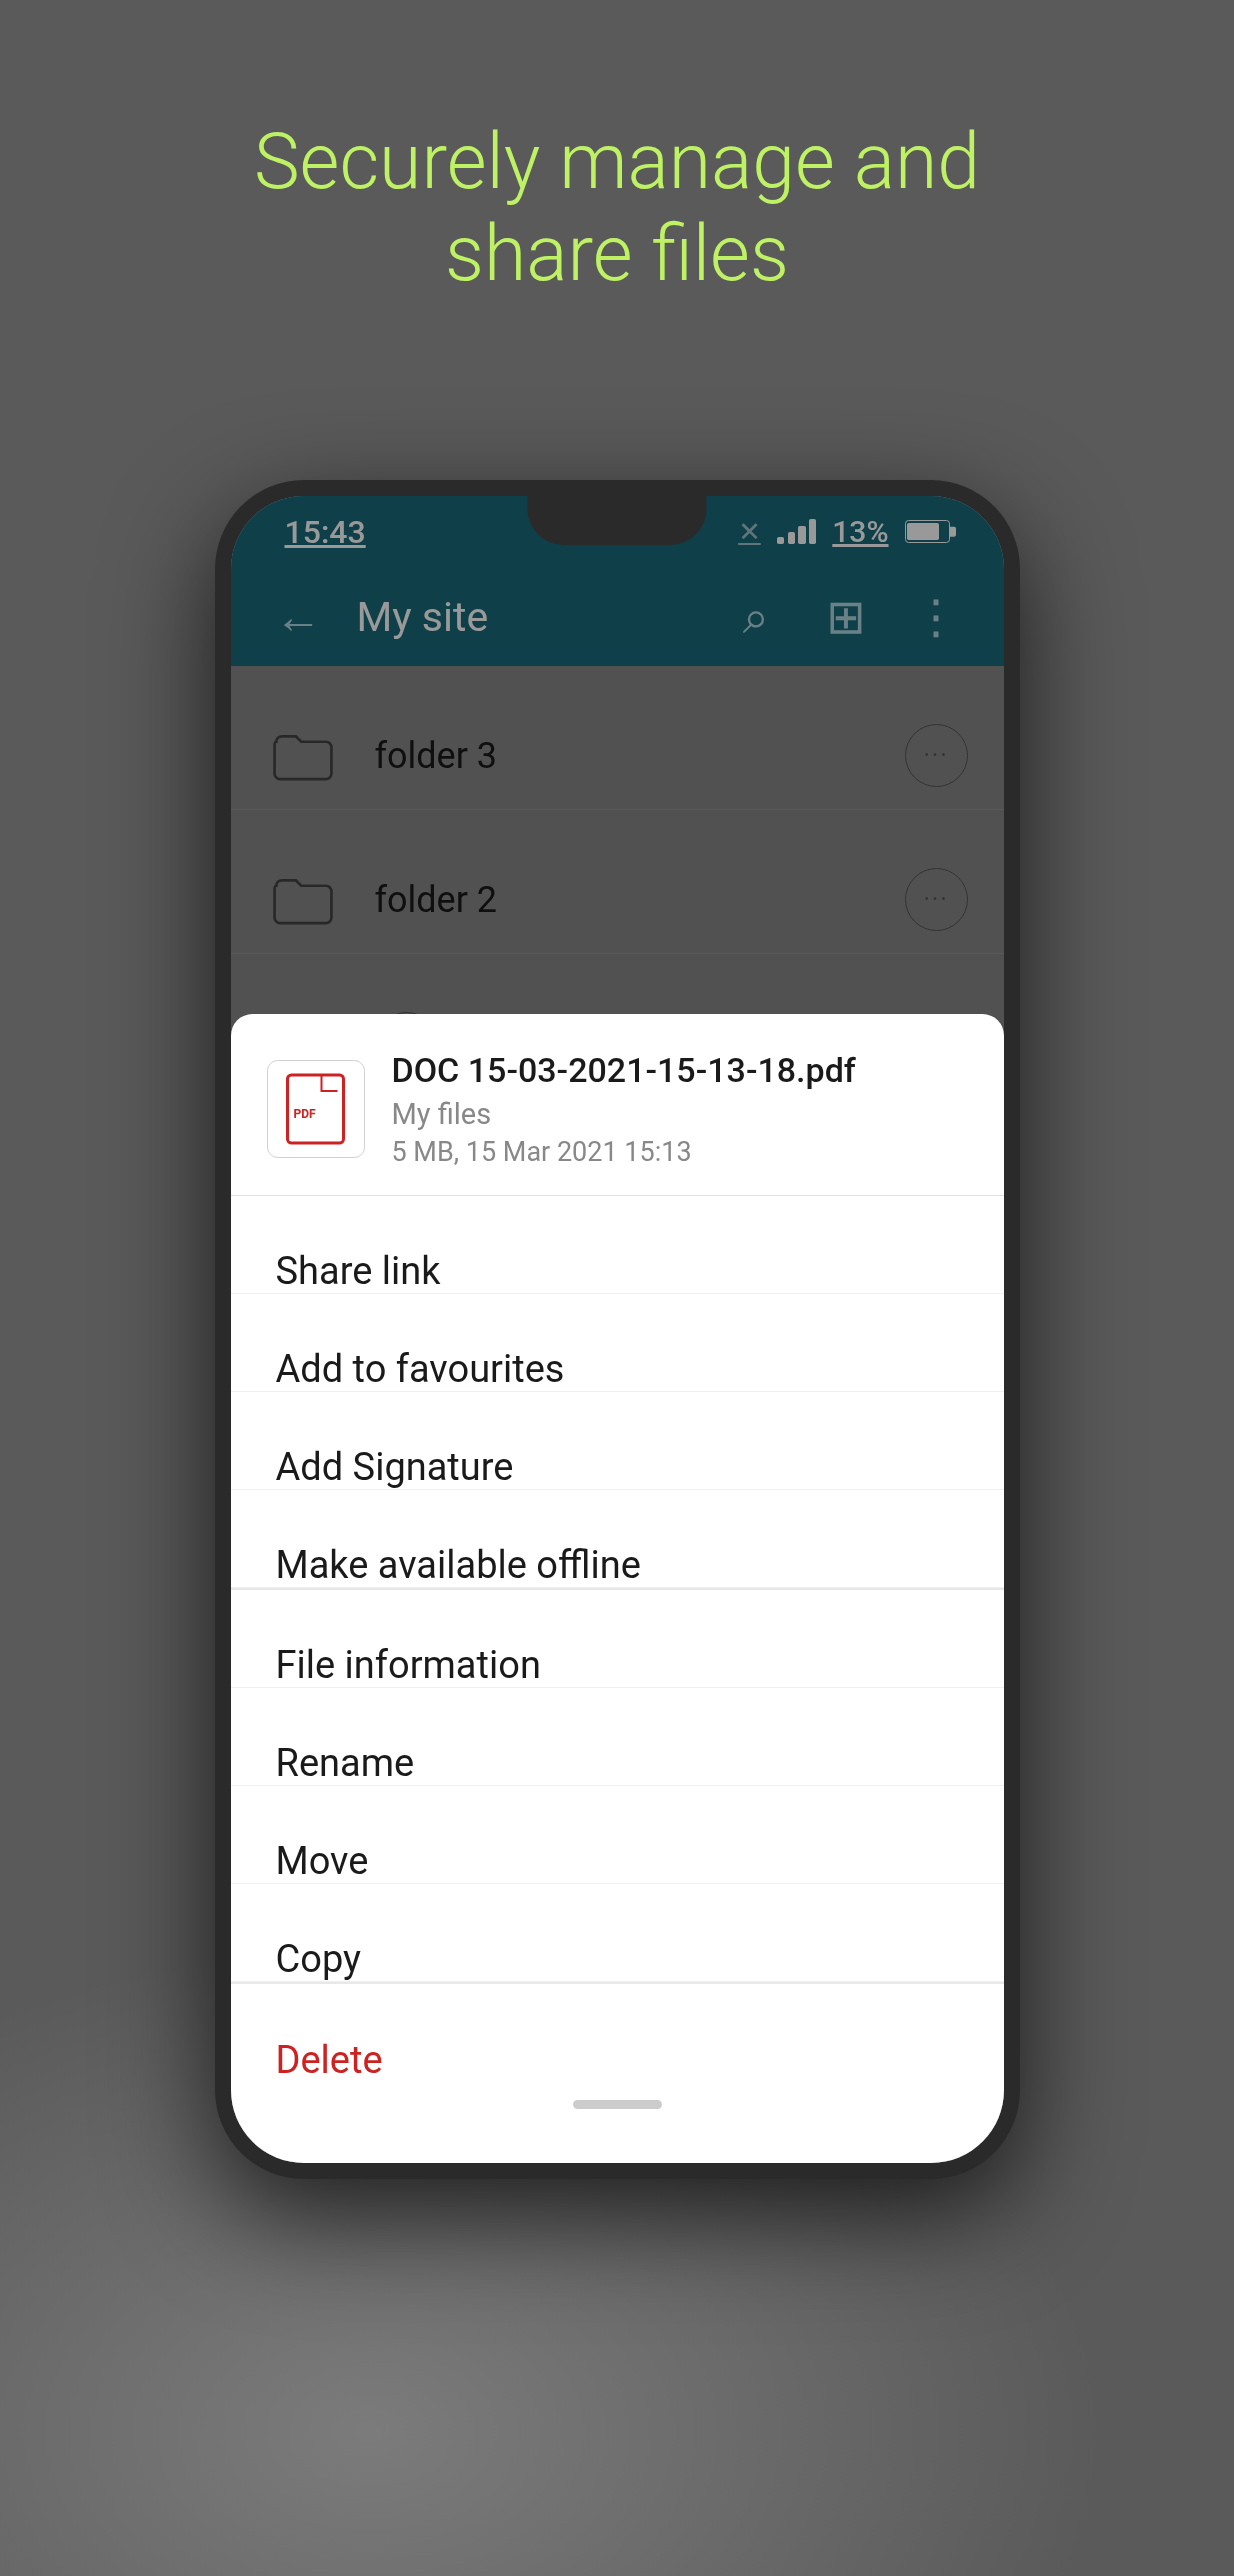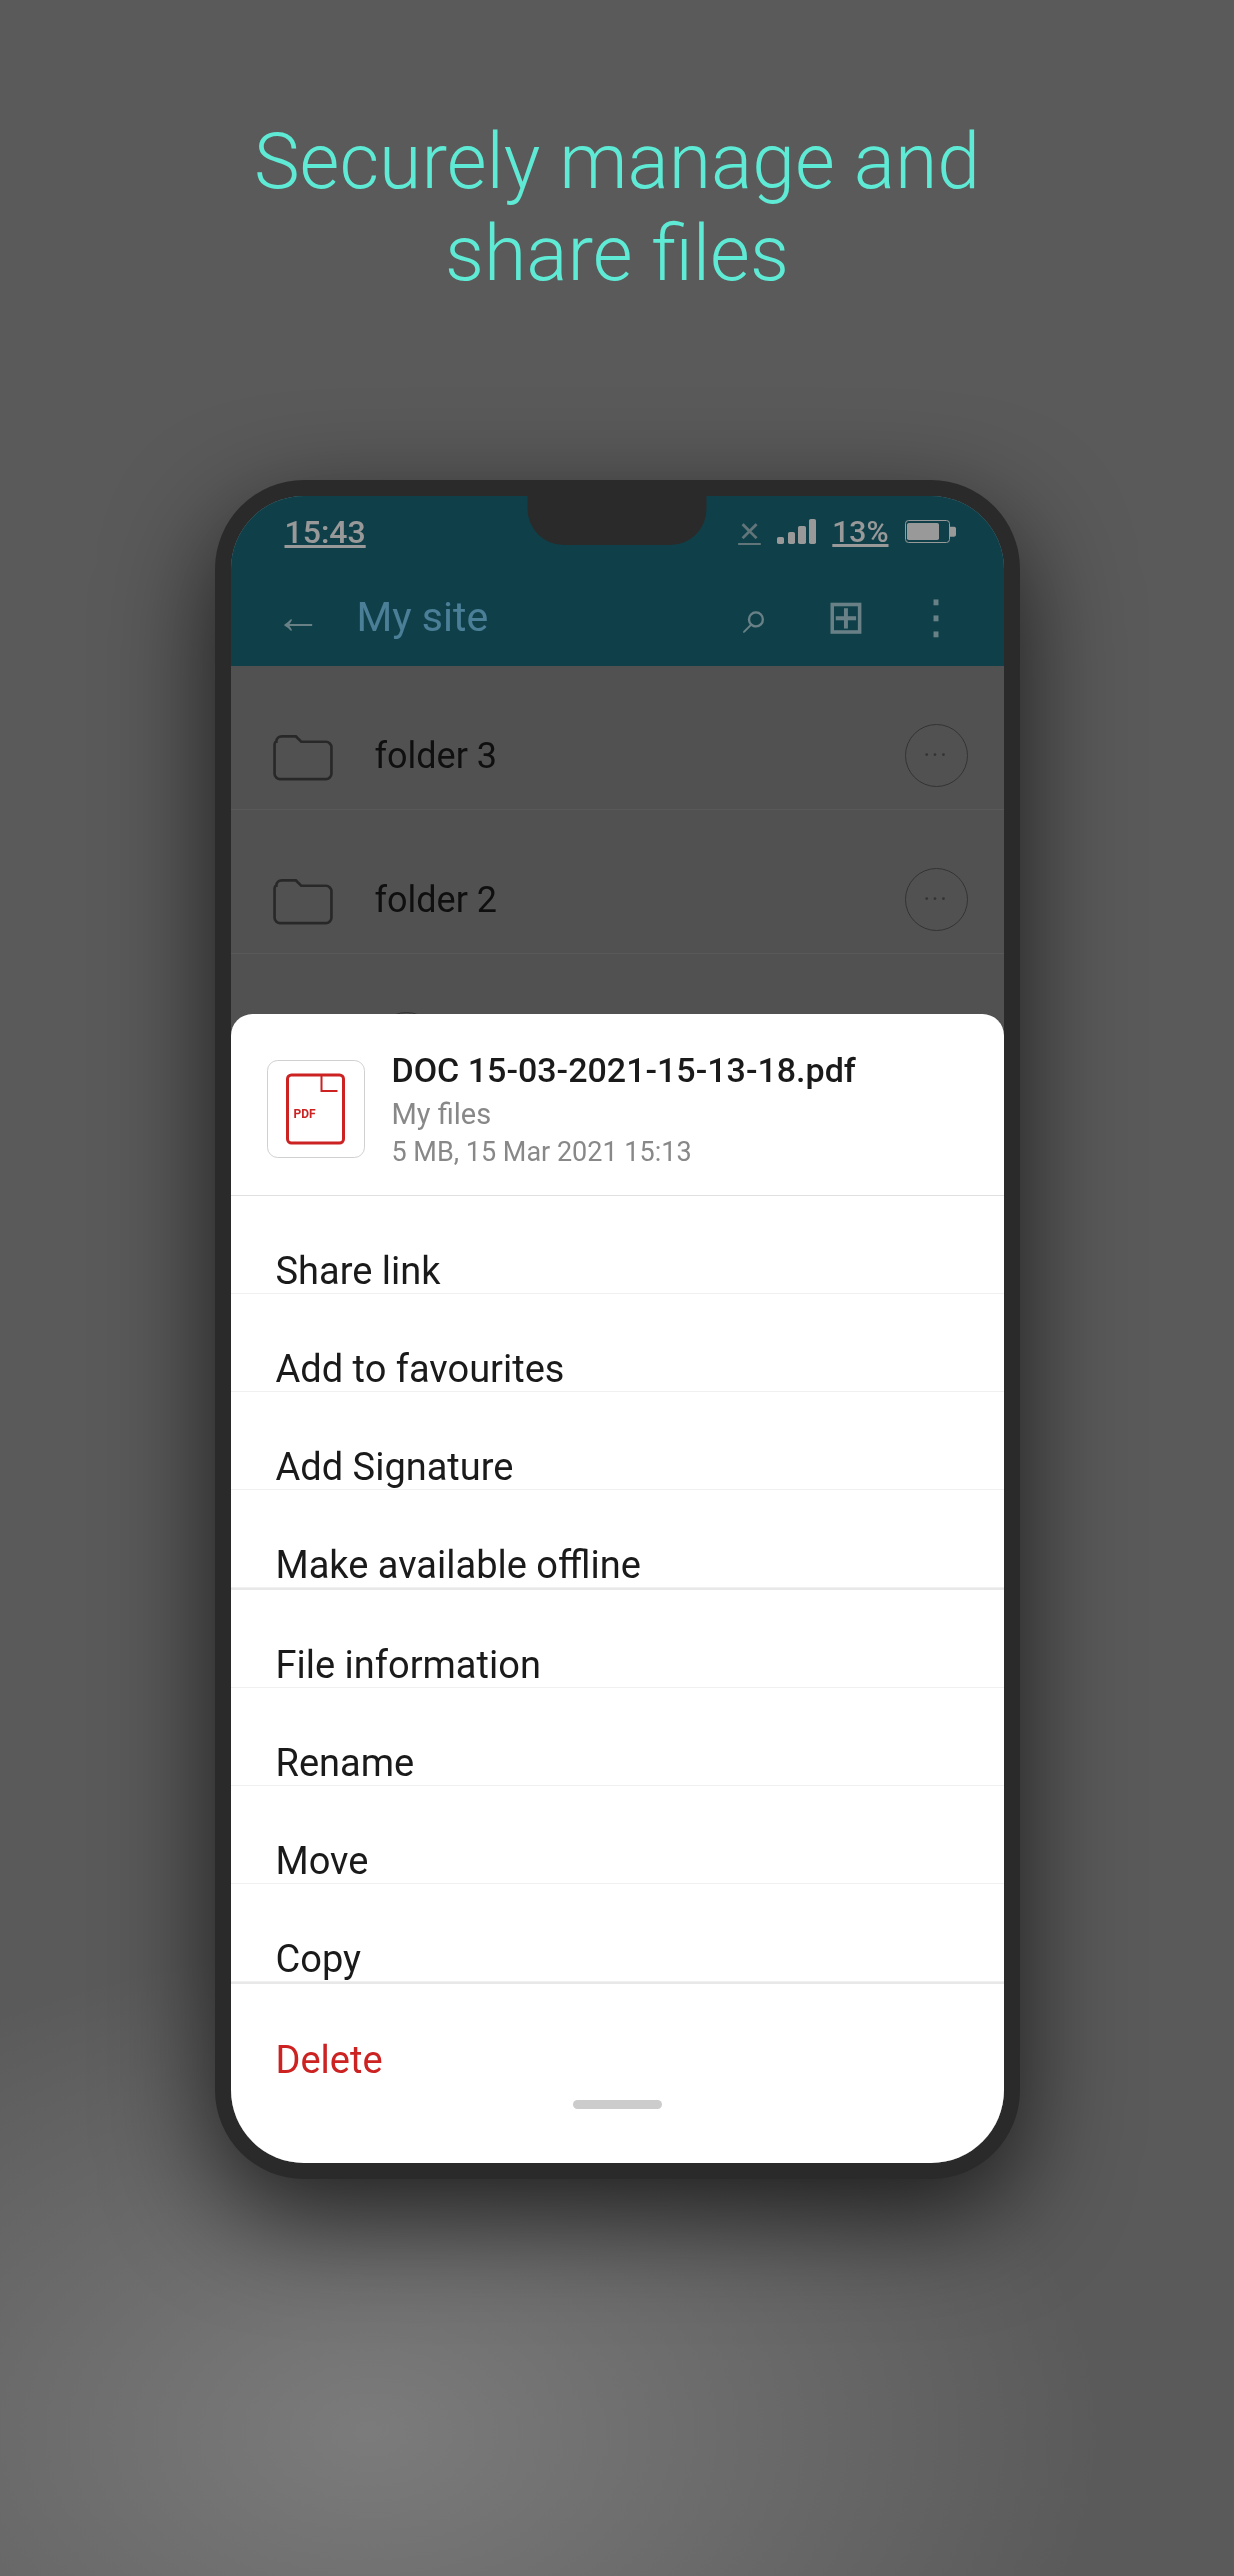--- a/index.html
+++ b/index.html
@@ -24,21 +24,21 @@
       left: 0;
       right: 0;
       height: 716px;
       background: radial-gradient(ellipse at 30% 80%, rgba(200,200,200,0.3) 0%, transparent 60%);
       pointer-events: none;
     }
 
     .hero-text {
       margin-top: 116px;
       text-align: center;
-      color: #5eead4;
+      color: #bef264;
       font-size: 77px;
       font-weight: 300;
       line-height: 1.2;
       width: 733px;
     }
 
     
     .phone-wrapper {
       margin-top: 179px;
       position: relative;
@@ -102,21 +102,21 @@
     .app-bar {
       background: #1a6b7c;
       height: 98px;
       display: flex;
       align-items: center;
       padding: 0 36px;
       gap: 27px;
     }
 
     .app-bar-title {
-      color: #7dd3fc;
+      color: #ffffff;
       font-size: 41px;
       font-weight: 400;
       flex: 1;
     }
 
     .app-bar-icon {
       color: #b0d8e0;
       font-size: 47px;
       width: 63px;
       text-align: center;

